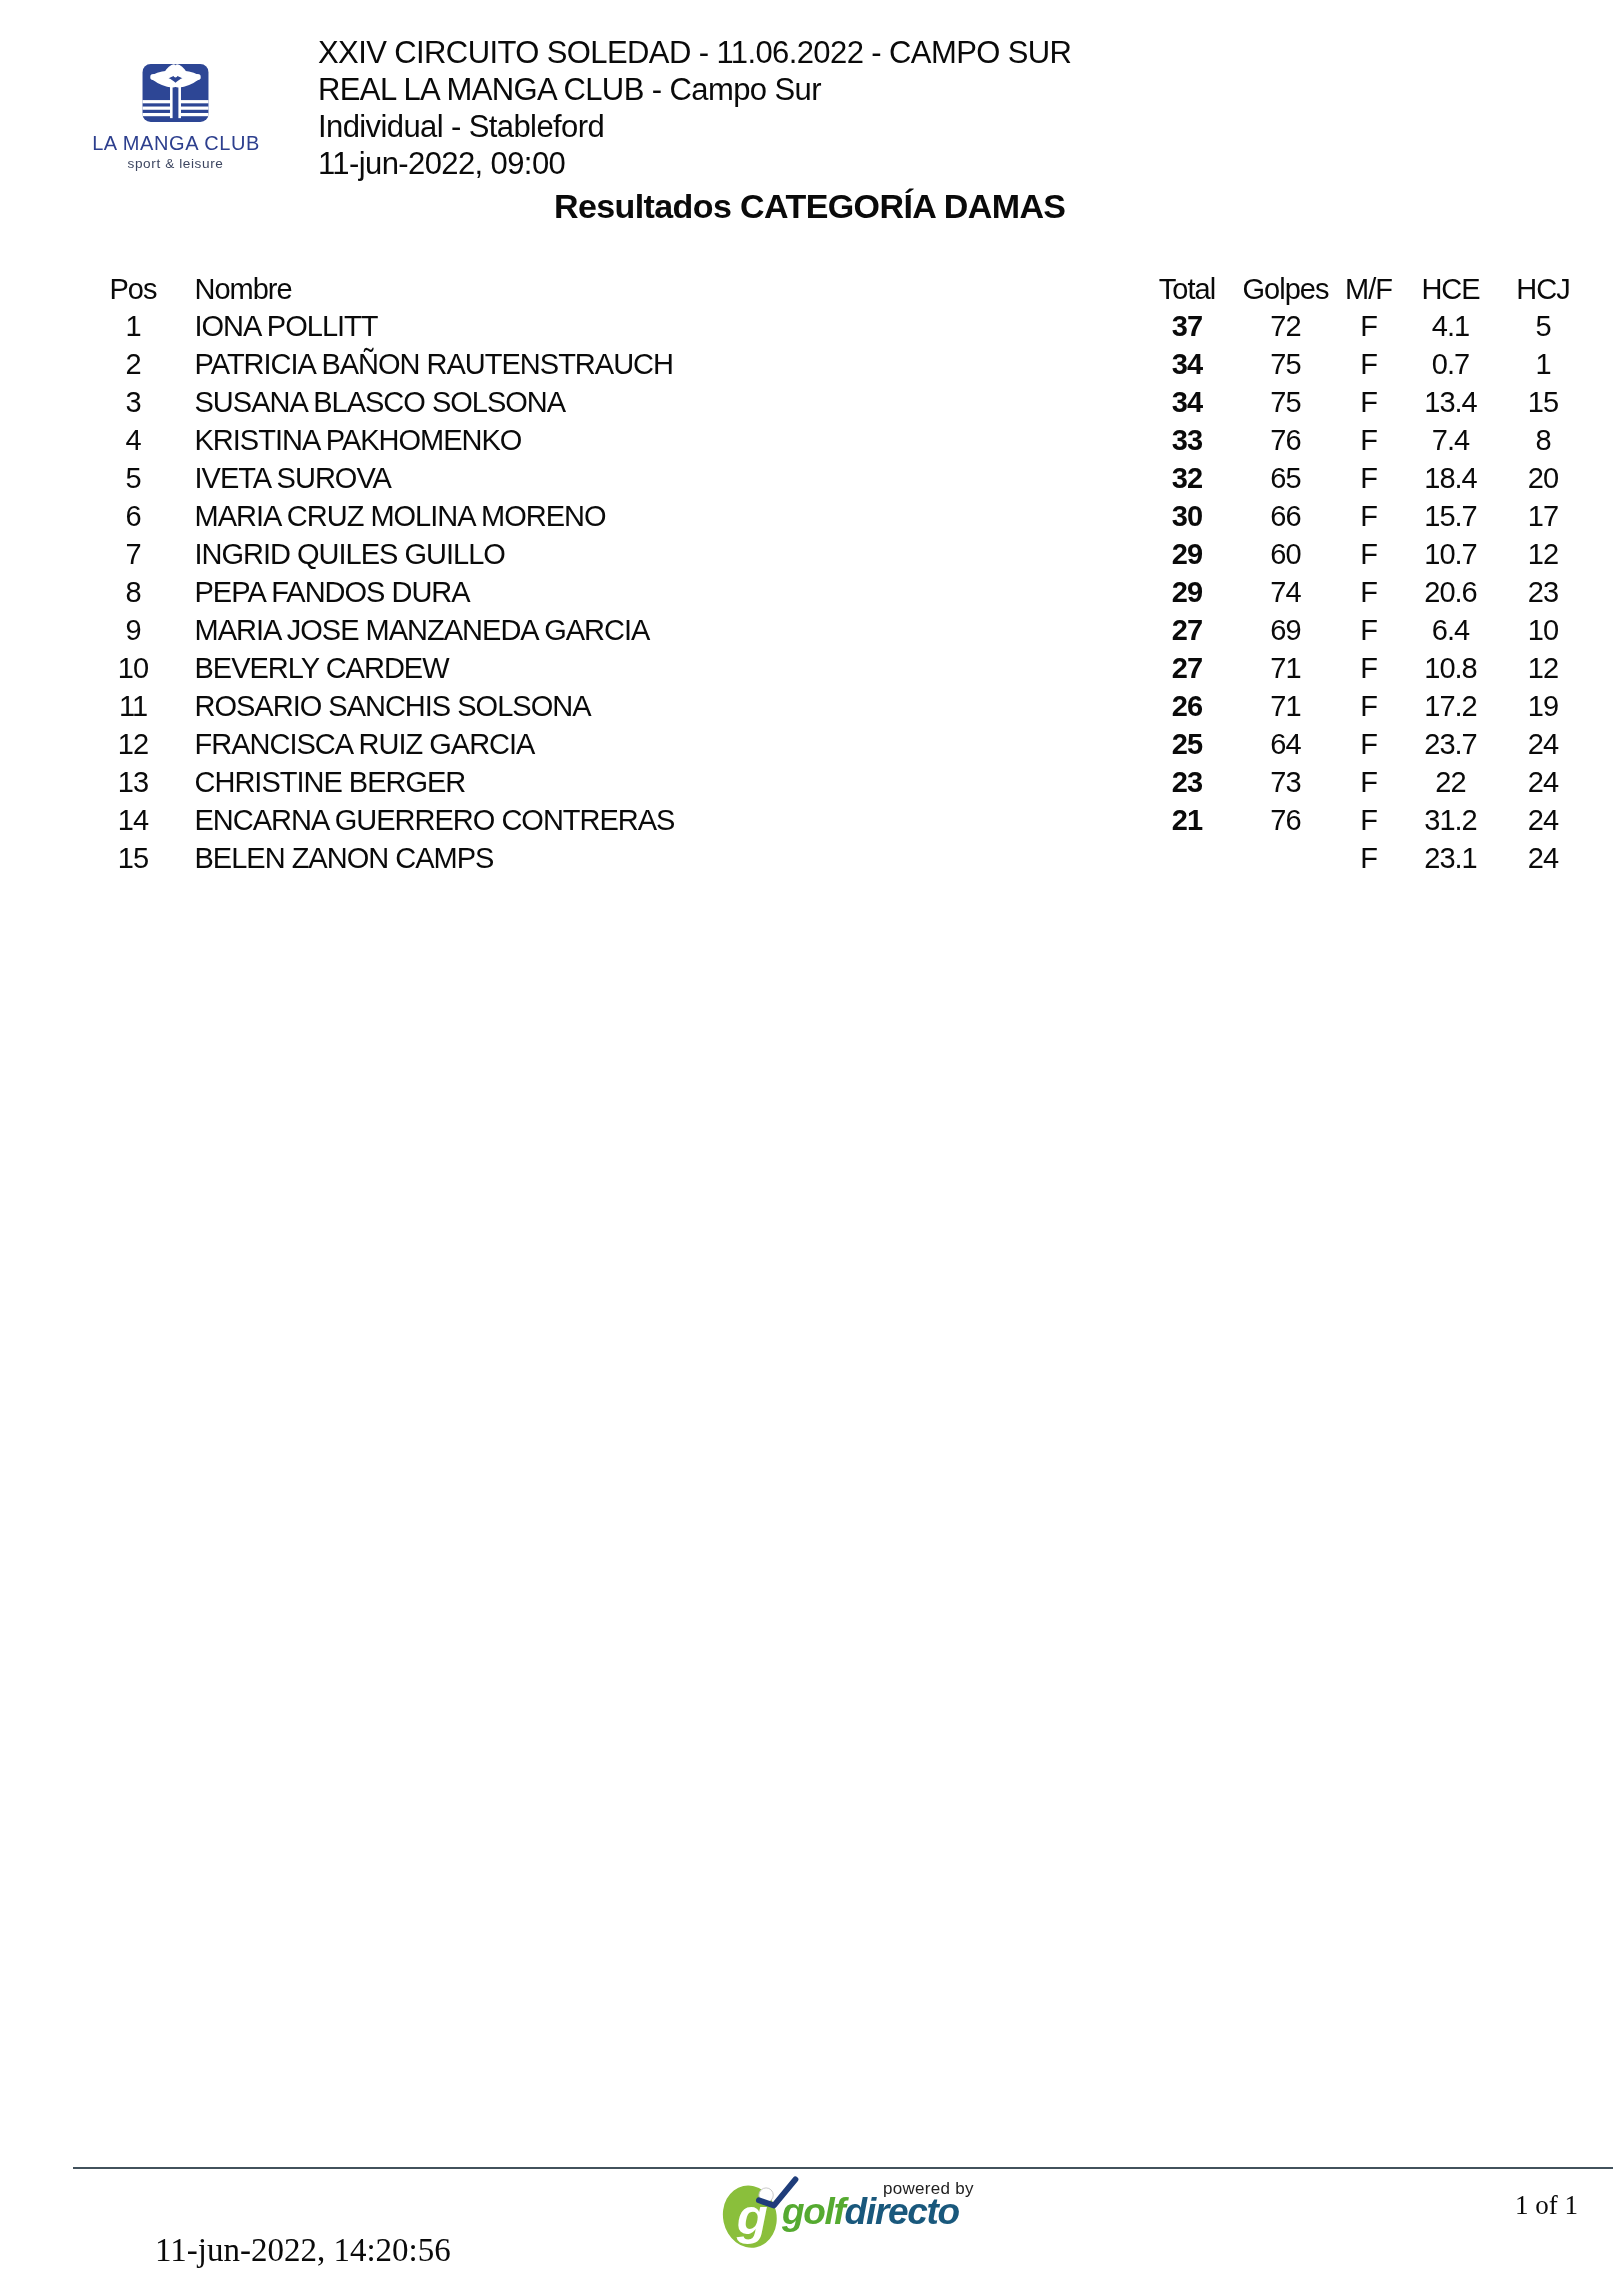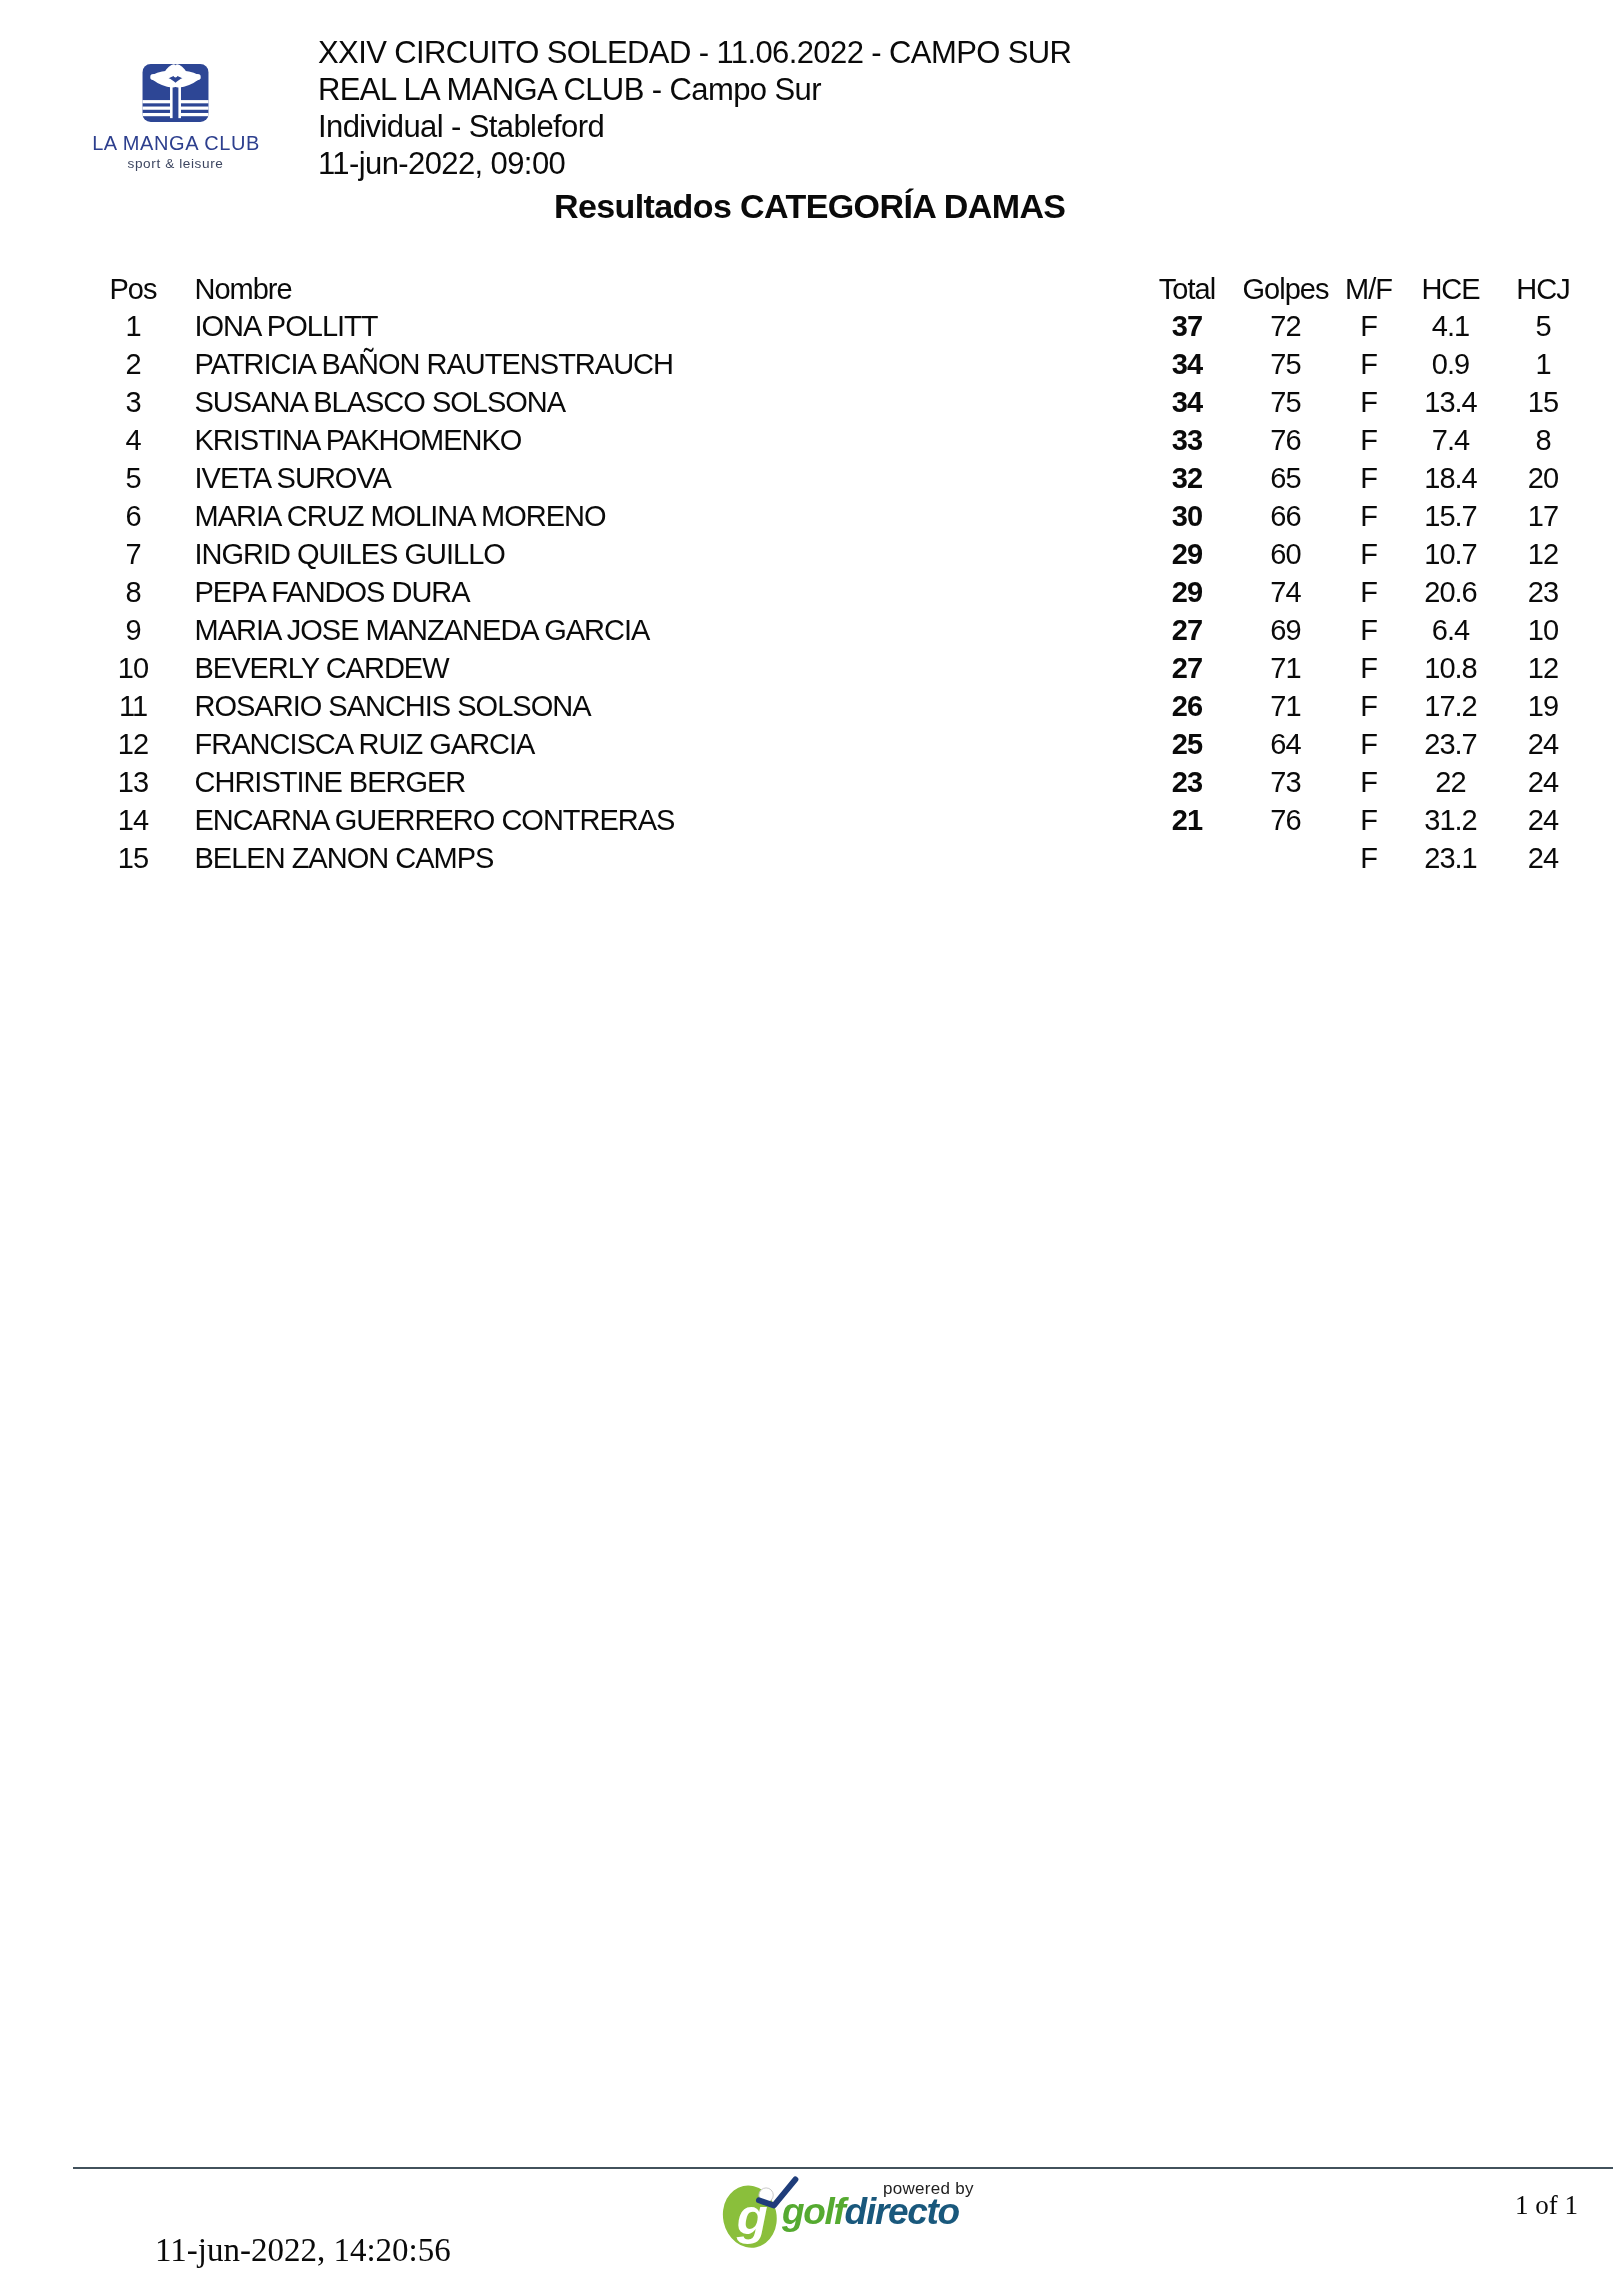--- a/index.html
+++ b/index.html
@@ -143,21 +143,21 @@
       <div class="rt-cell  total">37</div>
       <div class="rt-cell ">72</div>
       <div class="rt-cell ">F</div>
       <div class="rt-cell ">4.1</div>
       <div class="rt-cell ">5</div>
       <div class="rt-cell ">2</div>
       <div class="rt-cell name">PATRICIA BAÑON RAUTENSTRAUCH</div>
       <div class="rt-cell  total">34</div>
       <div class="rt-cell ">75</div>
       <div class="rt-cell ">F</div>
-      <div class="rt-cell ">0.9</div>
+      <div class="rt-cell ">0.7</div>
       <div class="rt-cell ">1</div>
       <div class="rt-cell ">3</div>
       <div class="rt-cell name">SUSANA BLASCO SOLSONA</div>
       <div class="rt-cell  total">34</div>
       <div class="rt-cell ">75</div>
       <div class="rt-cell ">F</div>
       <div class="rt-cell ">13.4</div>
       <div class="rt-cell ">15</div>
       <div class="rt-cell ">4</div>
       <div class="rt-cell name">KRISTINA PAKHOMENKO</div>

